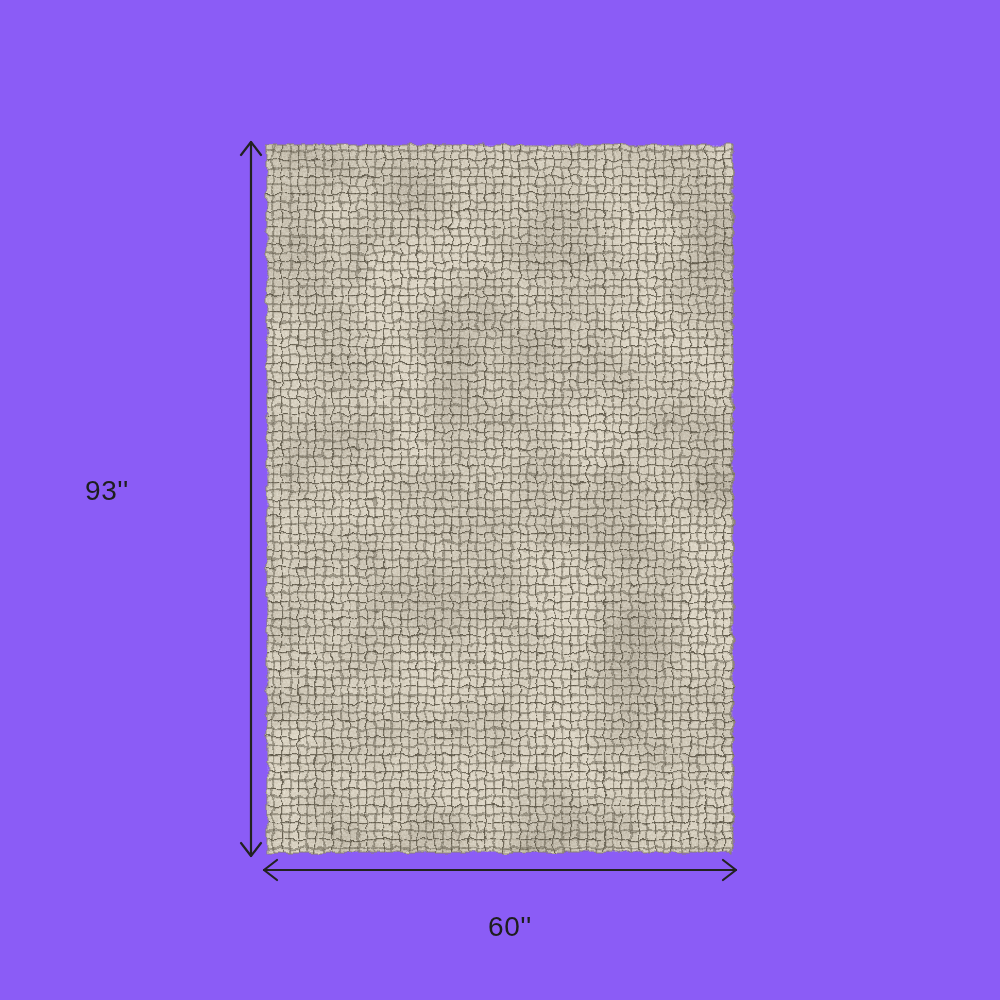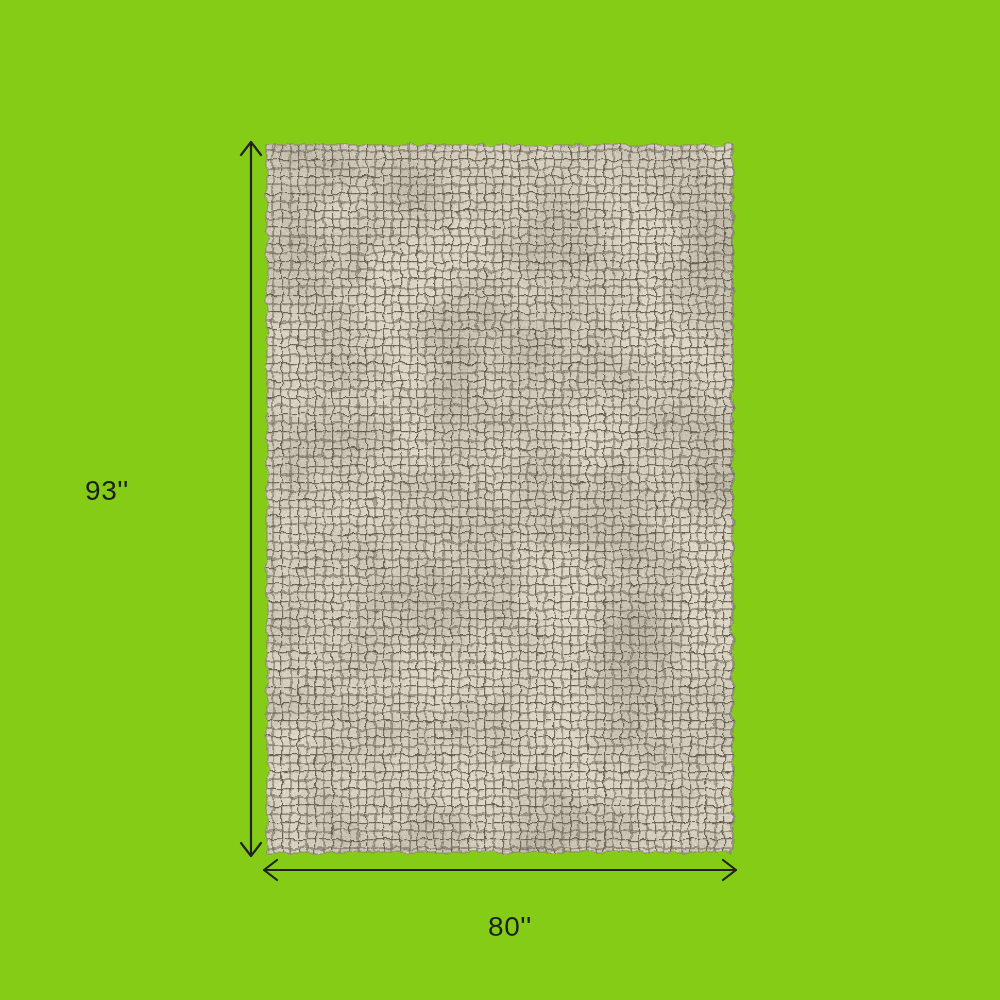--- a/index.html
+++ b/index.html
@@ -5,21 +5,21 @@
   html, body {
     margin: 0;
     padding: 0;
     background: #ffffff;
     font-family: "Liberation Sans", sans-serif;
   }
   .canvas {
     position: relative;
     width: 1000px;
     height: 1000px;
-    background: #84cc16;
+    background: #8b5cf6;
     overflow: hidden;
   }
   .rug {
     position: absolute;
     left: 264px;
     top: 142px;
     width: 472px;
     height: 713px;
   }
   .rug svg { display: block; }
@@ -100,15 +100,15 @@
   <svg class="dim-arrow horizontal" viewBox="0 0 478 28" xmlns="http://www.w3.org/2000/svg">
     <g stroke="#222222" stroke-width="2.2" fill="none" stroke-linecap="round" stroke-linejoin="round">
       <line x1="3" y1="14" x2="475" y2="14"></line>
       <polyline points="16,4 3,14 16,24"></polyline>
       <polyline points="462,4 475,14 462,24"></polyline>
     </g>
   </svg>
 
   <div class="dim-label height-label">93''</div>
 
-  <div class="dim-label width-label">80''</div>
+  <div class="dim-label width-label">60''</div>
 
 </div>
 
 </body></html>

